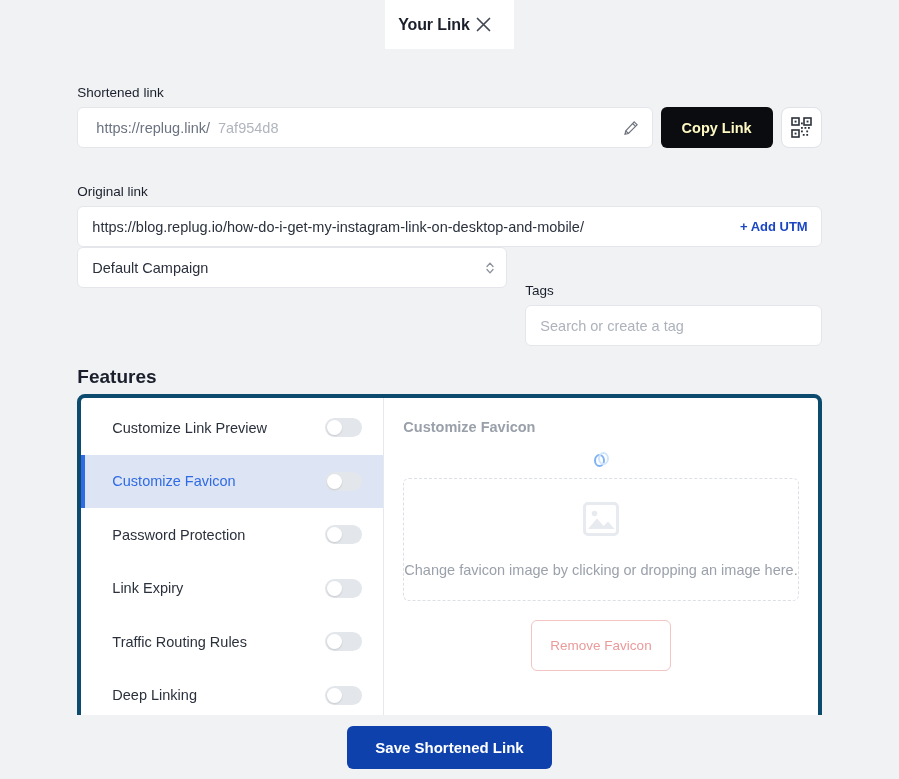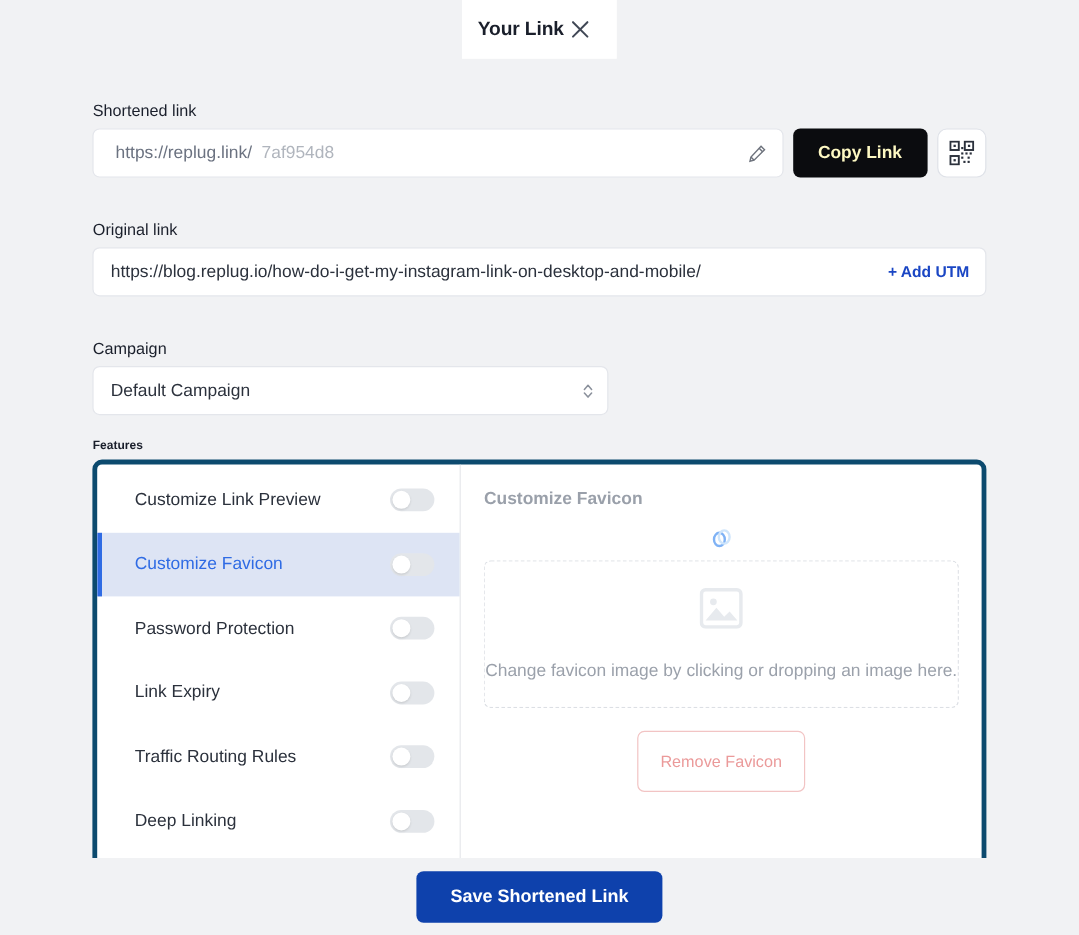--- a/index.html
+++ b/index.html
@@ -199,21 +199,21 @@
     border-radius: 6px;
     font-size: 14.5px;
     color: #2b313c;
     padding: 0 14px;
     outline: none;
     font-family: "Liberation Sans", sans-serif;
   }
   .tag-input::placeholder { color: #adb2bb; }
 
   .features-label {
-    font-size: 10px;
+    font-size: 19px;
     font-weight: bold;
     color: #1a1f2b;
     margin: 20px 0 6px 0;
     display: block;
   }
 
   
   .features-panel {
     display: flex;
     background: #ffffff;
@@ -403,33 +403,36 @@
     </div>
 
     <label class="field-label">Original link</label>
     <div class="orig-wrap">
       <input class="orig-input" type="text" value="https://blog.replug.io/how-do-i-get-my-instagram-link-on-desktop-and-mobile/" style="">
       <span class="add-utm">+ Add UTM</span>
     </div>
 
     <div class="two-col">
       <div class="col-campaign">
-        <label class="field-label">Campaign</label>
         <div class="select-wrap">
           <select class="select-box">
             <option>Default Campaign</option>
           </select>
           <span class="select-chevrons">
             <svg width="10" height="15" viewBox="0 0 10 15" fill="none">
               <path d="M2 6 L5 2.6 L8 6" stroke="#8b919c" stroke-width="1.3" stroke-linecap="round" stroke-linejoin="round"></path>
               <path d="M2 9 L5 12.4 L8 9" stroke="#8b919c" stroke-width="1.3" stroke-linecap="round" stroke-linejoin="round"></path>
             </svg>
           </span>
         </div>
       </div>
+      <div class="col-tags">
+        <label class="field-label">Tags</label>
+        <input class="tag-input" type="text" placeholder="Search or create a tag" style="">
+      </div>
     </div>
 
     <label class="features-label">Features</label>
 
     <div class="features-panel">
 
       <div class="features-list">
         <div class="feature-row">
           <span class="feature-name">Customize Link Preview</span>
           <button class="toggle">

